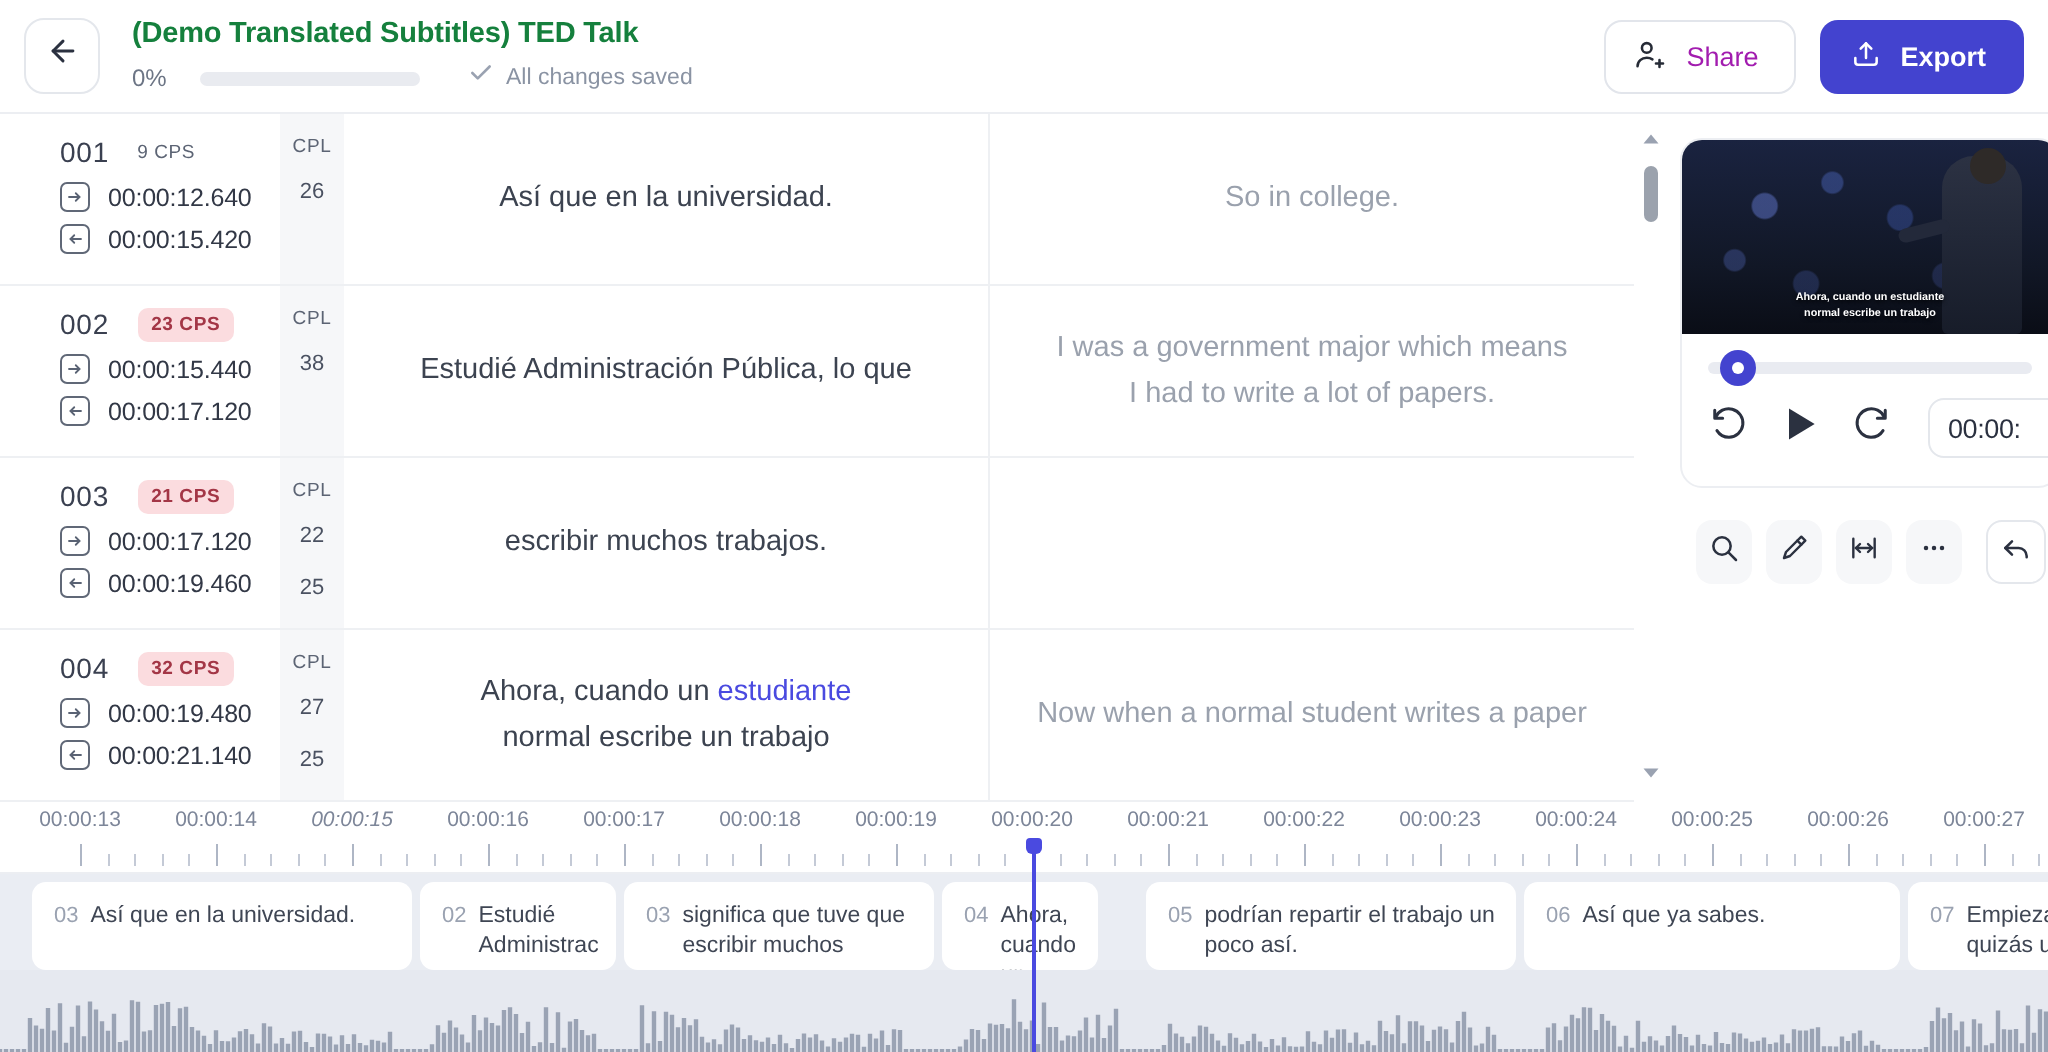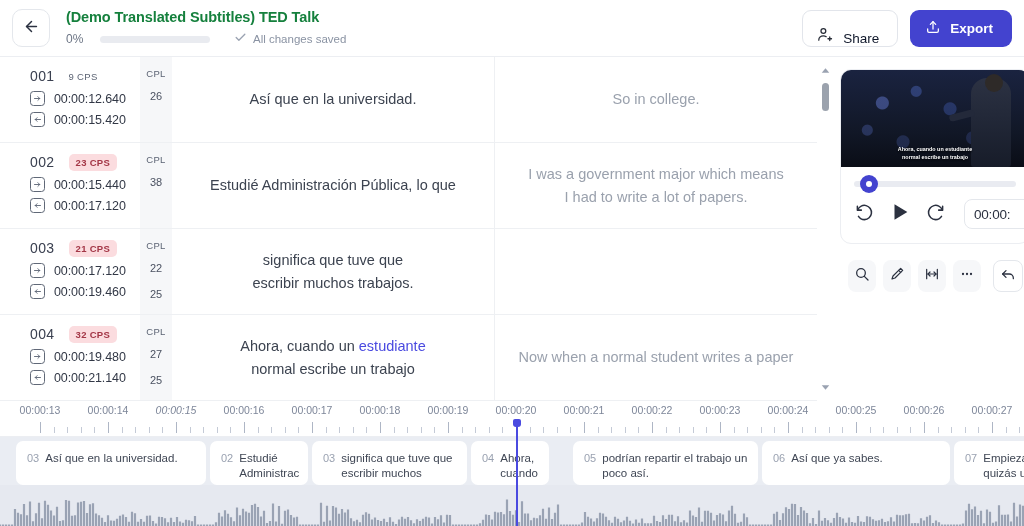--- a/index.html
+++ b/index.html
@@ -43,22 +43,22 @@
   .saved svg { width: 13px; height: 13px; margin-right: 6px; }
   .saved-txt { font-size: 11.5px; color: #8a93a3; }
 
   .header-actions {
     position: absolute; right: 12px; top: 10px;
     display: flex; align-items: center; gap: 12px;
   }
   .btn-share {
     height: 37px; padding: 0 18px 0 14px;
     border: 1px solid #e2e5eb; border-radius: 9px; background: #fff;
-    display: flex; align-items: flex-end; gap: 9px;
-    font-size: 13.5px; color: #0f172a; cursor: pointer;
+    display: flex; align-items: center; gap: 9px;
+    font-size: 13.5px; color: #a21caf; cursor: pointer;
   }
   .btn-export {
     height: 37px; padding: 0 19px 0 15px;
     border: none; border-radius: 9px;
     background: #4343cf;
     display: flex; align-items: center; gap: 9px;
     font-size: 13.5px; color: #fff; font-weight: 600; cursor: pointer;
   }
   .btn-share svg { width: 17px; height: 17px; }
   .btn-export svg { width: 16px; height: 16px; }
@@ -378,21 +378,20 @@
               </span>
               <span class="time-val">00:00:19.460</span>
             </div>
           </div>
           <div class="cpl-cell">
             <div class="cpl-label">CPL</div>
             <div class="cpl-num">22</div>
             <div class="cpl-num">25</div>
           </div>
           <div class="text-cell src">
-            <div>significa que tuve que</div>
             <div>escribir muchos trabajos.</div>
           </div>
           <div class="text-cell tgt"></div>
         </div>
         <div class="sub-row-item">
           <div class="meta-cell">
             <div class="meta-top">
               <span class="idx">004</span>
               <span class="cps warn">32 CPS</span>
             </div>

